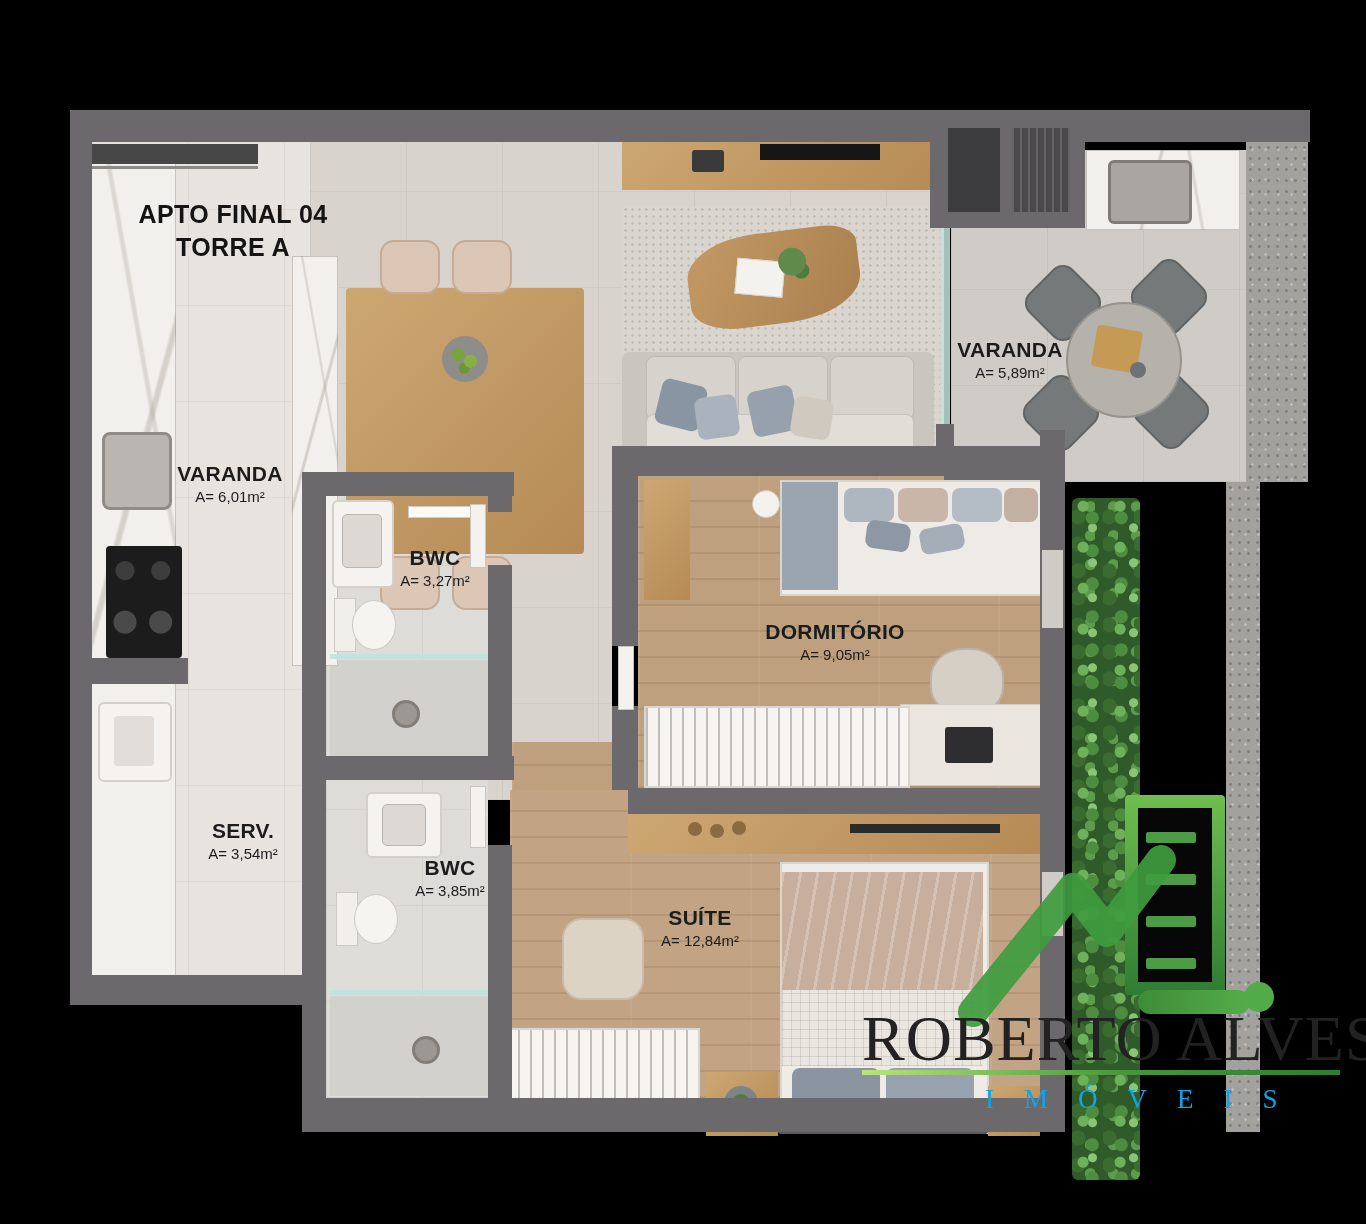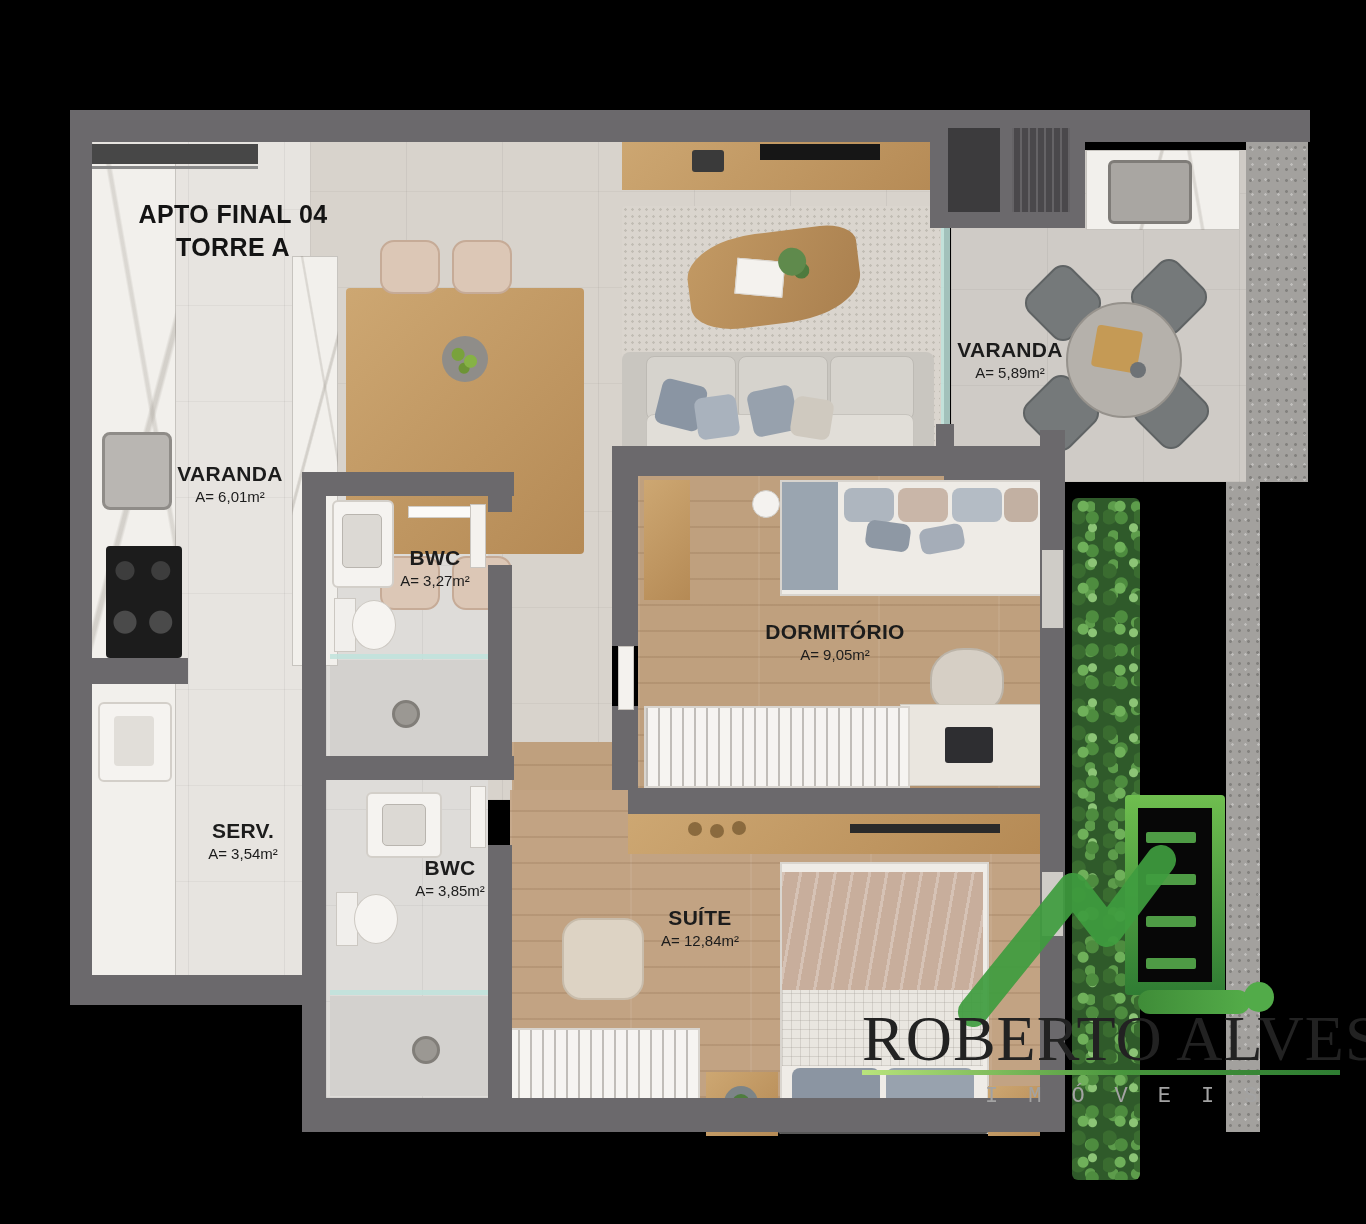--- a/index.html
+++ b/index.html
@@ -43,22 +43,22 @@
       radial-gradient(circle at 20% 70%,#3a6c30 0 7px,transparent 8px),
       radial-gradient(circle at 80% 30%,#5d9c4b 0 5px,transparent 6px);
     background-size:37px 41px,29px 33px,41px 35px,31px 27px,23px 29px;}
   .concrete{position:absolute;z-index:20;background-color:#a3a19e;
     background-image:radial-gradient(rgba(70,68,66,.35) 1px,transparent 1.6px),
                      radial-gradient(rgba(255,255,255,.3) 1px,transparent 1.4px);
     background-size:9px 11px,13px 15px;}
   .pillow{position:absolute;border-radius:8px;z-index:12;}
   .wm-brand{position:absolute;z-index:50;font-family:"Liberation Serif",serif;
     color:#222;font-size:64px;letter-spacing:1px;white-space:nowrap;}
-  .wm-sub{position:absolute;z-index:50;font-family:Liberation Mono, monospace;
-    color:#a3a3a3;font-size:22px;letter-spacing:30px;white-space:nowrap;}
+  .wm-sub{position:absolute;z-index:50;font-family:Liberation Serif, serif;
+    color:#0ea5e9;font-size:27px;letter-spacing:30px;white-space:nowrap;}
   .wm-line{position:absolute;z-index:51;height:5px;
     background:linear-gradient(90deg,#b9e47c,#47953c 55%,#2e7d32);}
   .hanger-rack{background:#f6f4f1;border:2px solid #d8d4ce;z-index:10;position:absolute;
     background-image:repeating-linear-gradient(90deg,rgba(140,135,128,.5) 0 2px,transparent 2px 12px);}
 </style>
 </head>
 <body>
 
 <div class="canvas">
 

